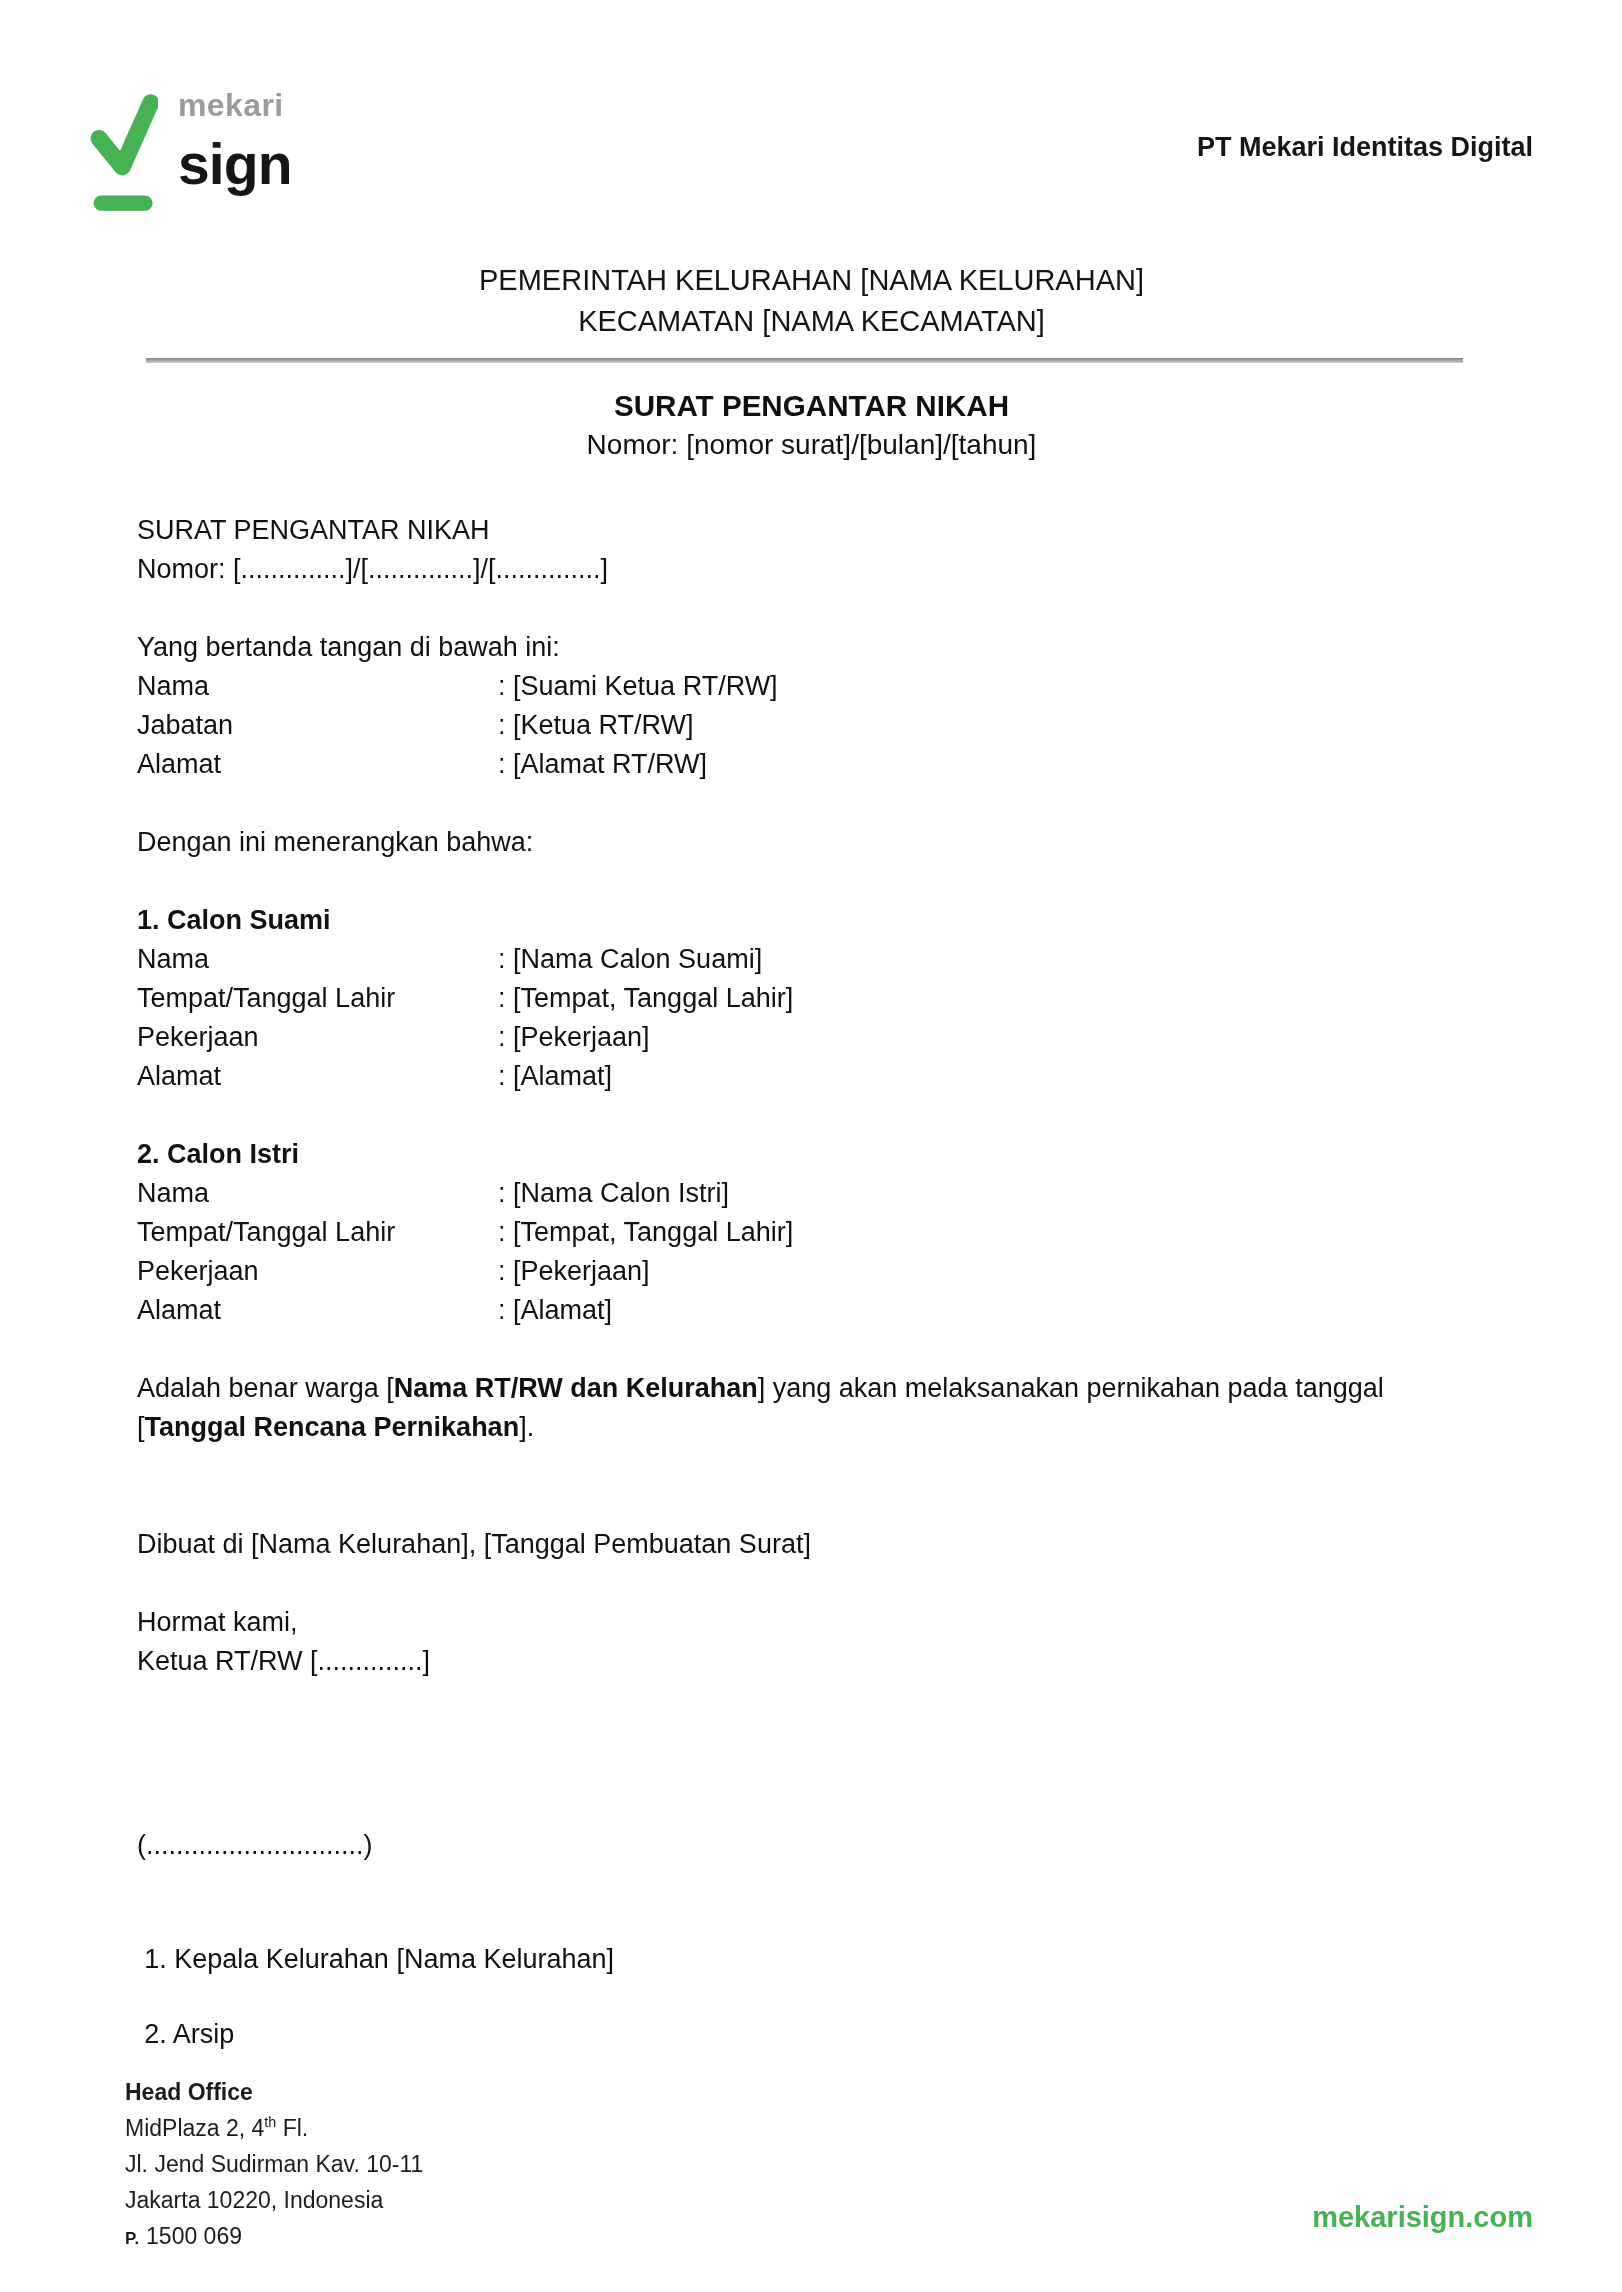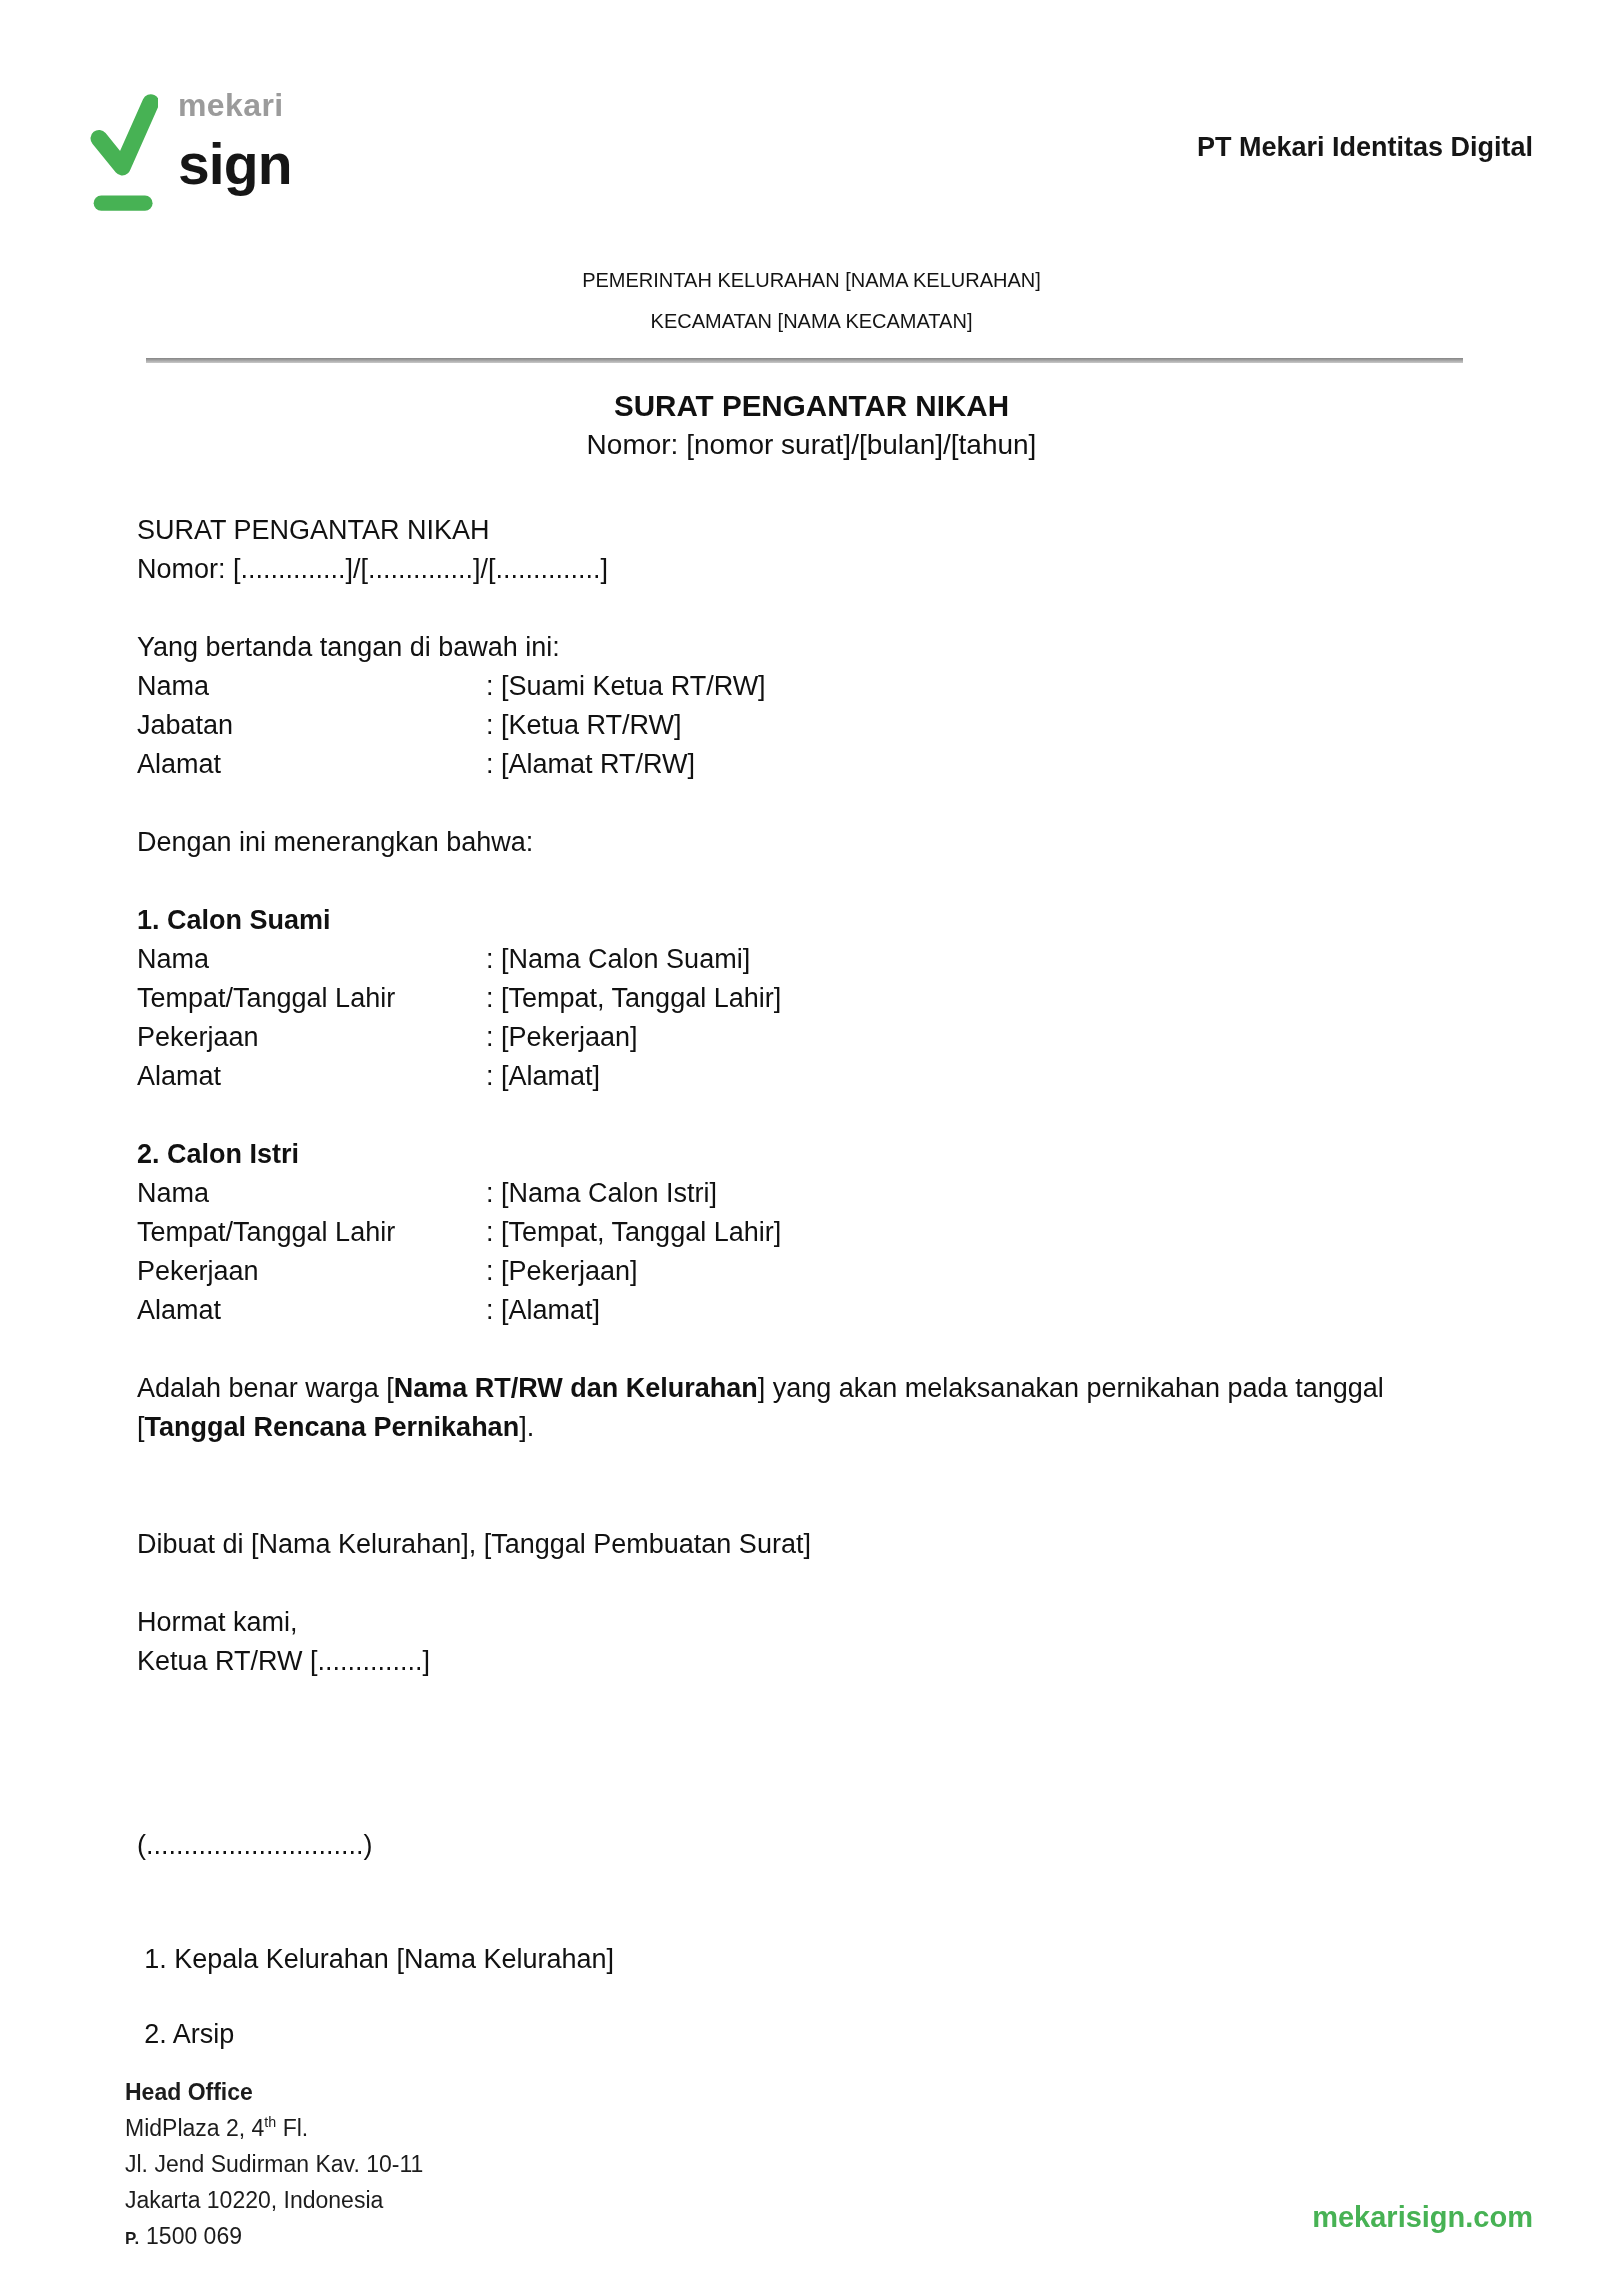--- a/index.html
+++ b/index.html
@@ -33,40 +33,40 @@
     font-size: 57px; font-weight: 700; color: #161616;
     letter-spacing: -0.9px; line-height: 59px; margin-top: 12px;
   }
   .company-name {
     margin-top: 56px;
     font-size: 27px; font-weight: 700; color: #161616;
   }
 
   
   .gov-header { margin-top: 43px; text-align: center; }
-  .gov-header div { font-size: 20px; line-height: 41px; color: #141414; }
+  .gov-header div { font-size: 29px; line-height: 41px; color: #141414; }
   .rule {
     margin: 16px 0 0 146px;
     width: 1317px; height: 4.5px; border: 0;
     background: linear-gradient(#858585, #c9c9c9);
   }
 
   
   .doc-title { margin-top: 23px; text-align: center; }
   .doc-title .t1 { font-size: 29.6px; font-weight: 700; line-height: 39px; }
   .doc-title .t2 { font-size: 28px; line-height: 39px; }
 
   
   .letter {
     margin: 47px 134px 0 137px;
     font-size: 27px; line-height: 39px;
   }
   .line { min-height: 39px; }
   .gap { height: 39px; }
-  .row { display: flex; }
+  .row { display: flex; gap: 12px; }
   .row .lbl { width: 349px; flex: 0 0 349px; }
   .row .val { flex: 1; }
   .bold { font-weight: 700; }
   .para { max-width: 1348px; }
   .sig-gap { height: 145px; }
   .cc-item { padding-left: 7.2px; margin-top: 36px; }
 
   
   .footer-left {
     position: absolute; left: 125px; top: 2074px;

